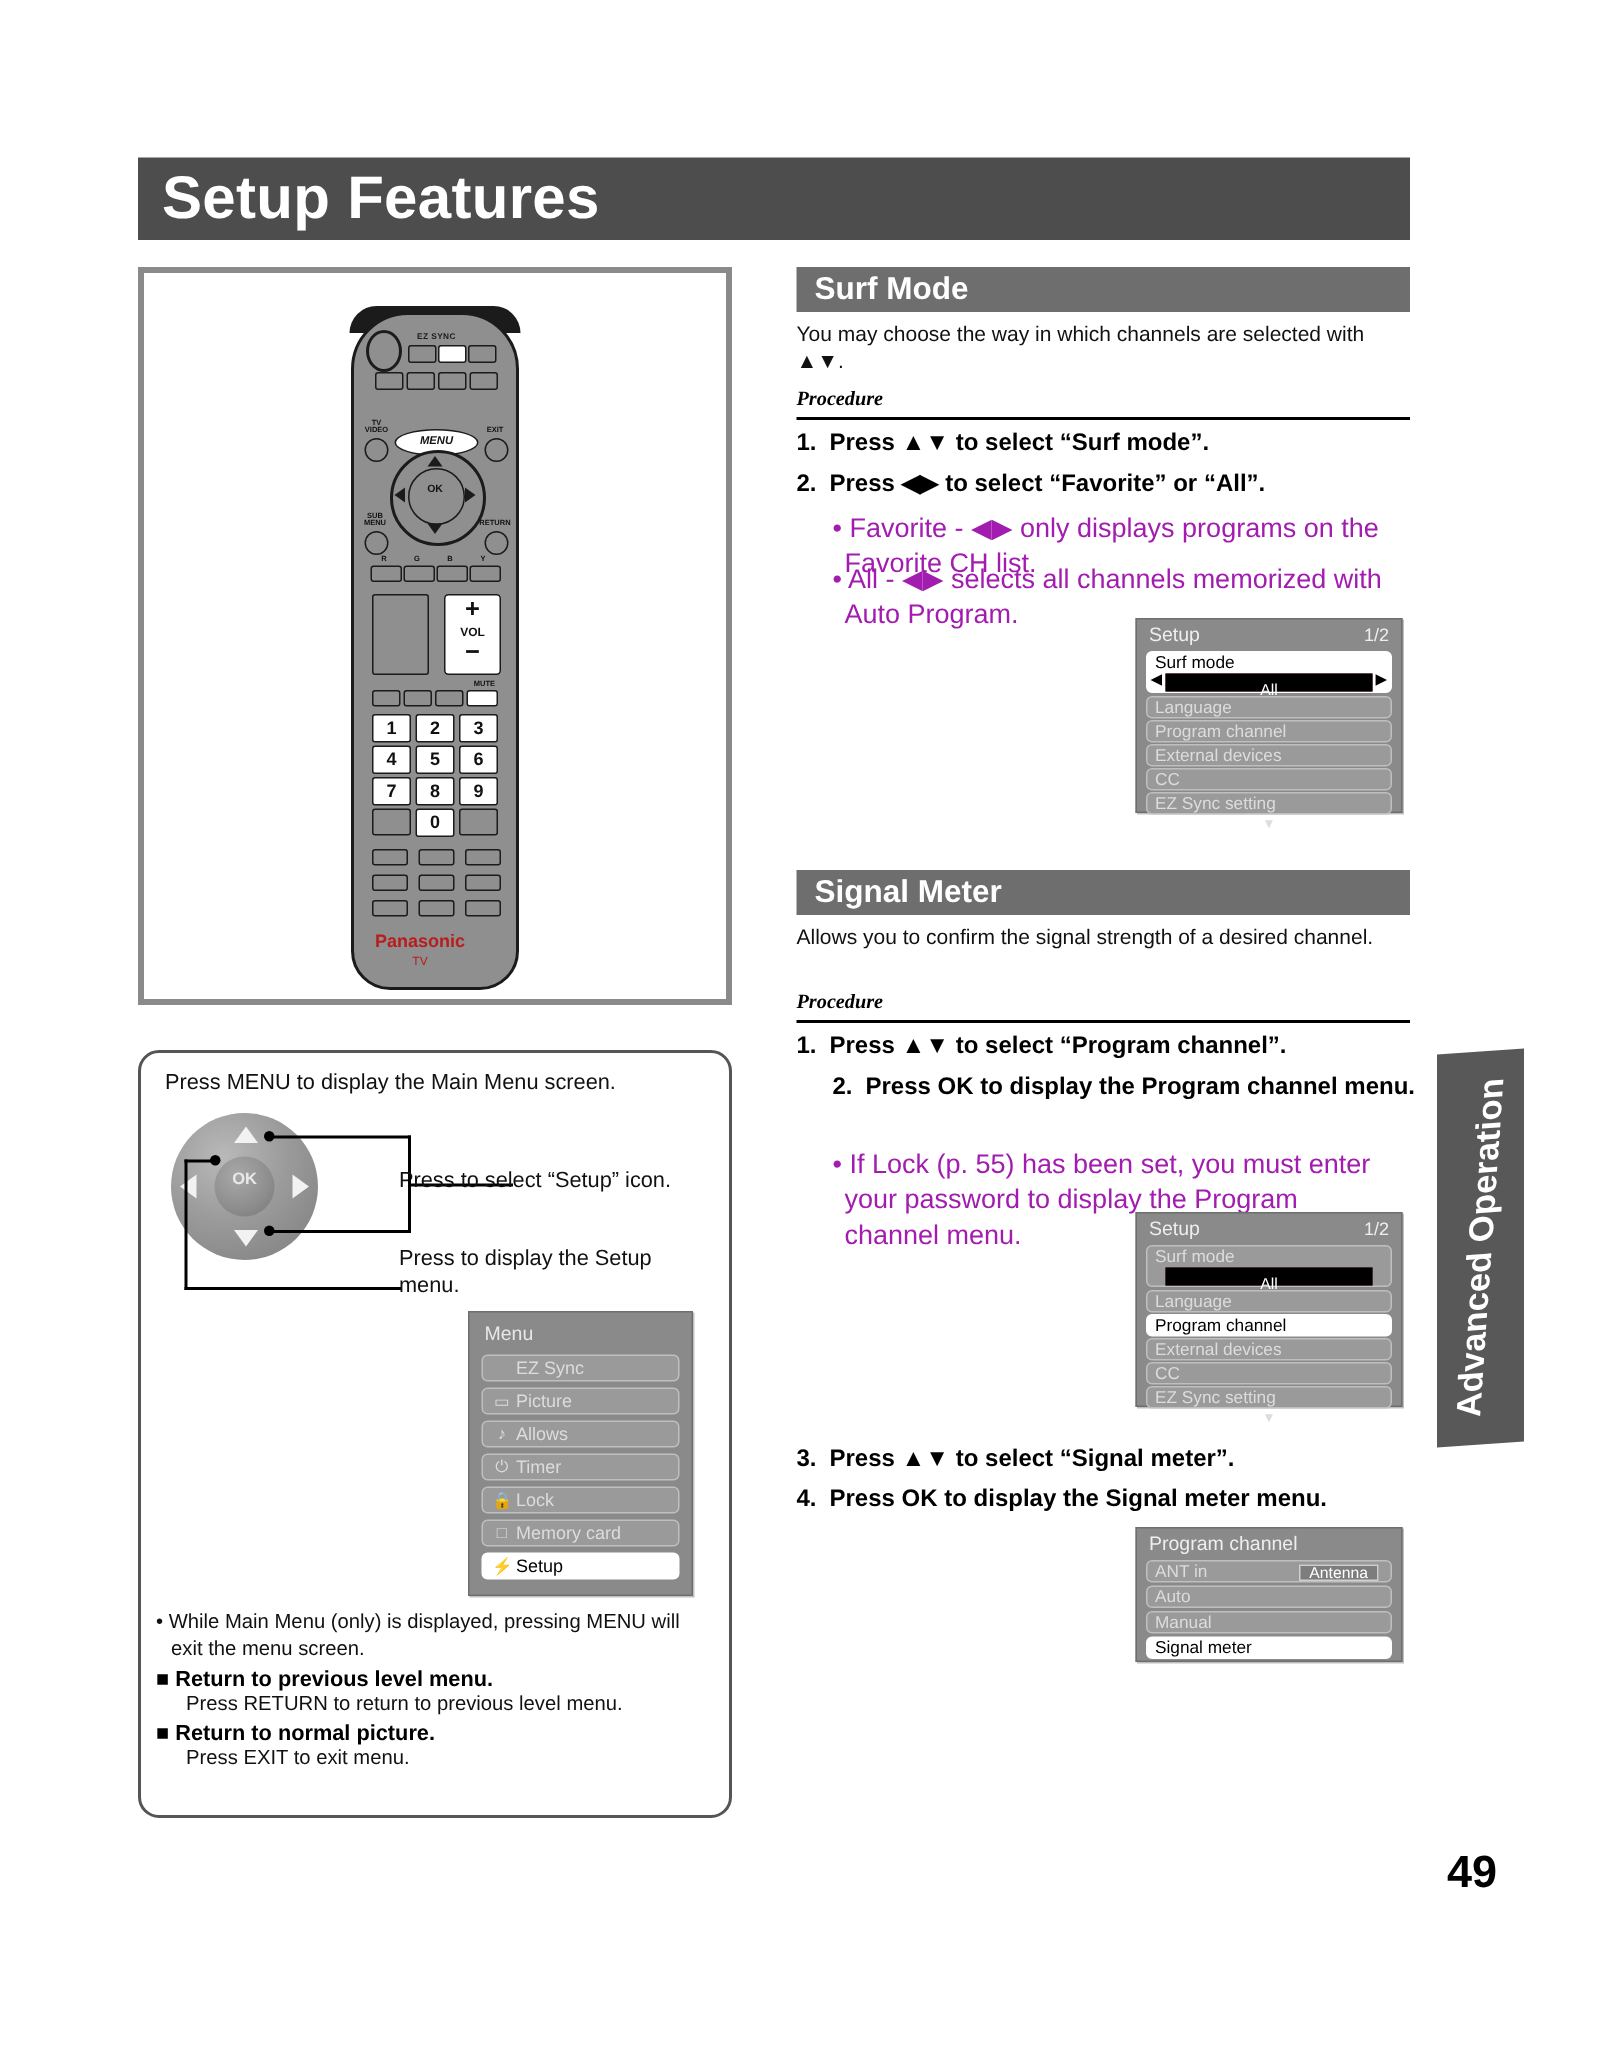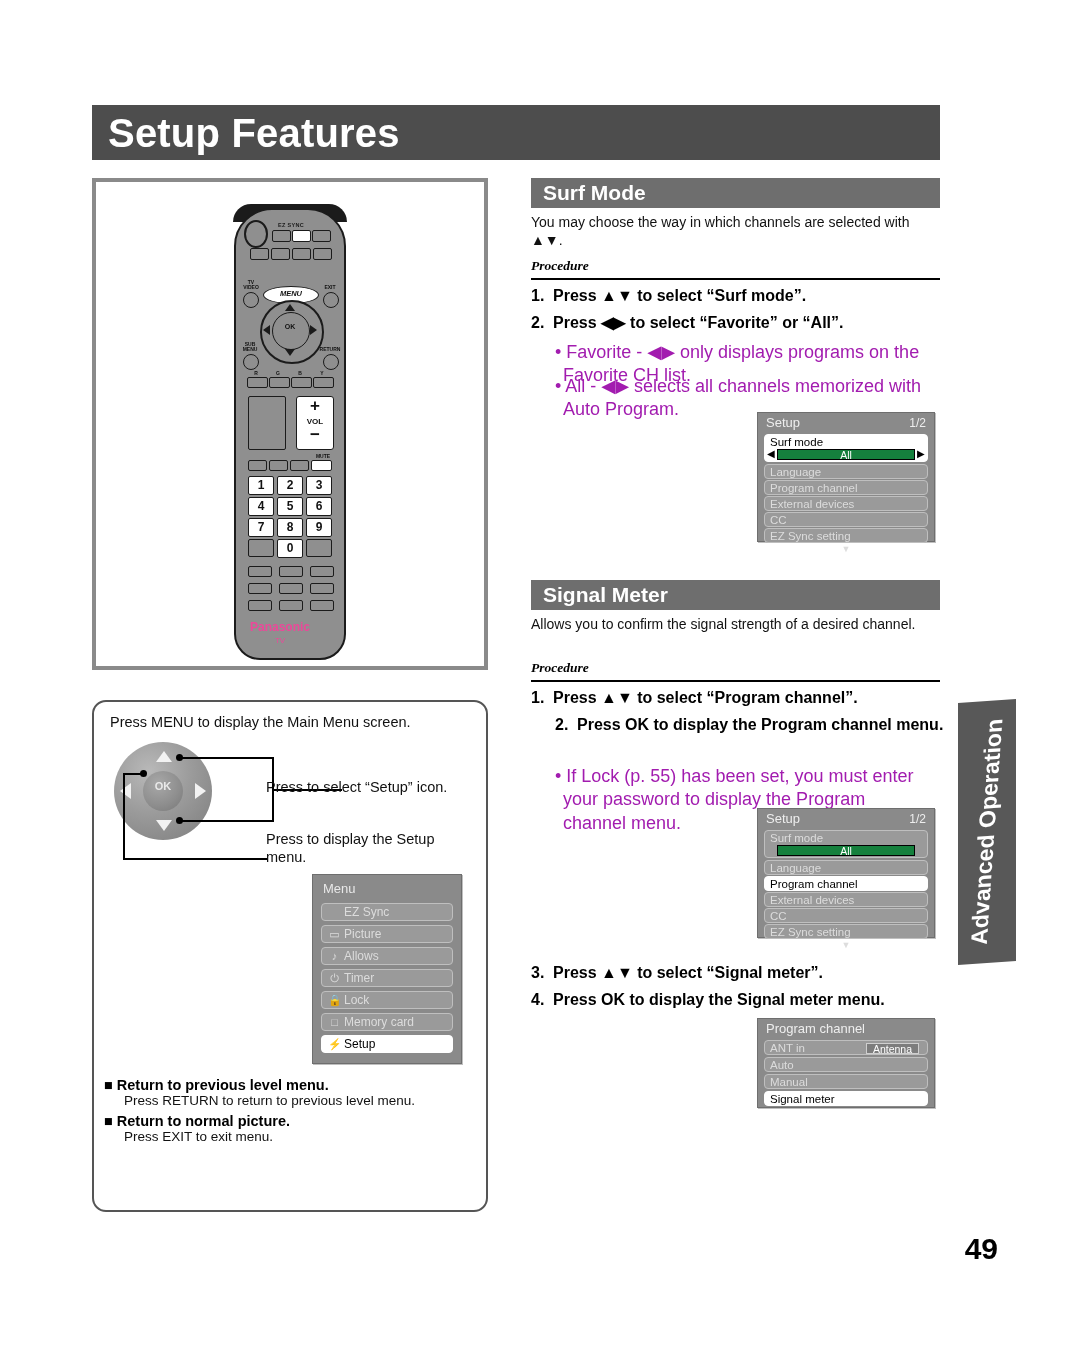--- a/index.html
+++ b/index.html
@@ -76,21 +76,21 @@
     border-radius:2px;font-size:12px;font-weight:bold;text-align:center;line-height:16px;color:#111;
   }
   .plusminus{
     position:absolute;left:62px;top:244px;width:36px;height:52px;background:#fff;
     border:1.6px solid #1b1b1b;border-radius:3px;text-align:center;color:#111;
   }
   .plusminus .p{position:absolute;left:0;right:0;top:-1px;font-size:17px;font-weight:bold;}
   .plusminus .v{position:absolute;left:0;right:0;top:20px;font-size:8px;font-weight:bold;}
   .plusminus .m{position:absolute;left:0;right:0;top:28px;font-size:17px;font-weight:bold;}
   .brand{
-    position:absolute;left:0;width:92px;text-align:center;color:#ec4899;
+    position:absolute;left:0;width:92px;text-align:center;color:#b91c1c;
     font-weight:bold;
   }
 
   
   .instr-box{
     position:absolute;left:92px;top:700px;width:396px;height:512px;
     border:2px solid #555;border-radius:14px;background:#fff;box-sizing:border-box;
   }
   .instr-line1{
     position:absolute;left:16px;top:12px;width:360px;font-size:14.5px;color:#111;
@@ -167,21 +167,21 @@
   
   .setup-panel{width:176px;height:128px;}
   .setup-panel .hdr{
     position:absolute;left:0;top:0;right:0;height:19px;
   }
   .setup-panel .hdr .nm{position:absolute;left:8px;top:2px;font-size:13px;color:#eee;}
   .setup-panel .hdr .pg{position:absolute;right:8px;top:3px;font-size:12px;color:#eee;}
   .setup-panel .osd-row{position:absolute;left:6px;width:164px;font-size:11.5px;padding-left:5px;}
 
   .surf-val{
-    position:absolute;height:11px;background:#15803d;border:1px solid #000000;
+    position:absolute;height:11px;background:#7f1d1d;border:6px solid #000000;
     color:#fff;font-size:10.5px;text-align:center;line-height:10px;box-sizing:border-box;
   }
   .arw{position:absolute;font-size:10px;line-height:10px;color:#000;}
 
   .pc-panel{width:176px;height:88px;}
   .pc-panel .hdr{position:absolute;left:0;top:0;right:0;height:19px;}
   .pc-panel .hdr .nm{position:absolute;left:8px;top:2px;font-size:13px;color:#eee;}
   .pc-panel .osd-row{position:absolute;left:6px;width:164px;height:15px;font-size:11.5px;padding-left:5px;}
   .ant-val{
     position:absolute;right:8px;top:2px;height:11px;padding:0 6px;background:#7d7d7d;
@@ -357,20 +357,21 @@
         <span>Memory card</span>
       </div>
       <div class="osd-row sel" style="top:160px;">
         <span class="mi-ic">⚡</span>
         <span>Setup</span>
       </div>
     </div>
   </div>
 
   <div class="notes">
+    <div class="nbullet">•&nbsp;<span>While Main Menu (only) is displayed, pressing MENU will exit the menu screen.</span></div>
     <div class="nhead">■&nbsp;<span>Return to previous level menu.</span></div>
     <div class="nsub">Press RETURN to return to previous level menu.</div>
     <div class="nhead">■&nbsp;<span>Return to normal picture.</span></div>
     <div class="nsub">Press EXIT to exit menu.</div>
   </div>
 
   <div class="sec-band" style="left:531px;top:178px;width:409px;">
     <div class="t">Surf Mode</div>
   </div>
   <div class="body-txt" style="left:531px;top:214px;width:409px;">You may choose the way in which channels are selected with ▲▼.</div>

